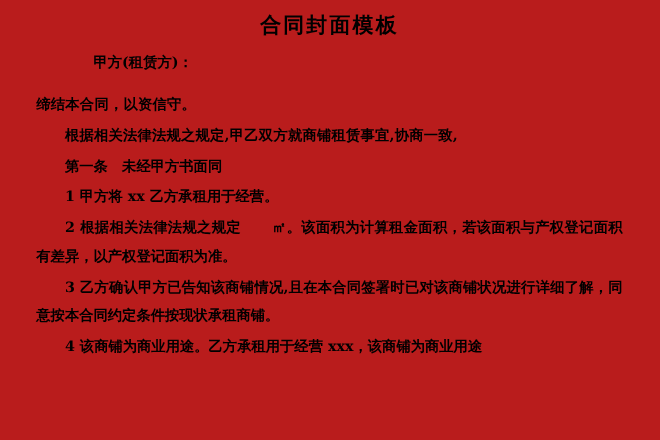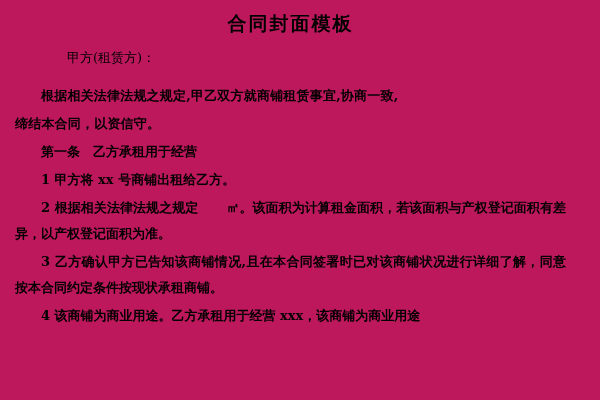--- a/index.html
+++ b/index.html
@@ -11,36 +11,36 @@
     height: 400px;
     background: #ffffff;
     font-family: "DejaVu Serif", "Liberation Serif", serif;
     color: #000000;
     overflow: hidden;
   }
   .page {
     position: relative;
     width: 600px;
     height: 400px;
-    background: #be185d;
+    background: #b91c1c;
     box-sizing: border-box;
-    padding: 6px 34px 0 15px;
+    padding: 6px 34px 0 33px;
   }
   .doc-title {
     text-align: center;
     font-size: 19px;
     font-weight: bold;
     letter-spacing: 2px;
     margin: 6px 0 14px 0;
     line-height: 1.2;
   }
   .party-row {
     display: flex;
     font-size: 13px;
-    font-weight: normal;
+    font-weight: bold;
     margin: 0 0 16px 0;
     padding-left: 52px;
     line-height: 1.4;
     gap: 20px;
   }
   .party-a {
     width: 212px;
     flex: 0 0 212px;
   }
   .party-b {
@@ -87,30 +87,30 @@
 <body>
 
 <div class="page">
 
   <div class="doc-title">合同封面模板</div>
 
   <div class="party-row">
     <span class="party-a">甲方(租赁方)：</span>
   </div>
 
+  <p class="para">缔结本合同，以资信守。</p>
   <p class="para indent2">根据相关法律法规之规定,甲乙双方就商铺租赁事宜,协商一致,</p>
-  <p class="para">缔结本合同，以资信守。</p>
 
   <p class="section-head">
-    <span>第一条</span><span class="gap"></span><span>乙方承租用于经营</span>
+    <span>第一条</span><span class="gap"></span><span>未经甲方书面同</span>
   </p>
 
   <p class="num-item">
     <span>1</span>
-    <span>甲方将 xx 号商铺出租给乙方。</span>
+    <span>甲方将 xx 乙方承租用于经营。</span>
   </p>
 
   <p class="num-item">
     <span>2</span>
     <span>根据相关法律法规之规定</span><span class="blankspace"></span><span>㎡。该面积为计算租金面积，若该面积与产权登记面积有差异，以产权登记面积为准。</span>
   </p>
 
   <p class="num-item">
     <span>3</span>
     <span>乙方确认甲方已告知该商铺情况,且在本合同签署时已对该商铺状况进行详细了解，同意按本合同约定条件按现状承租商铺。</span>

